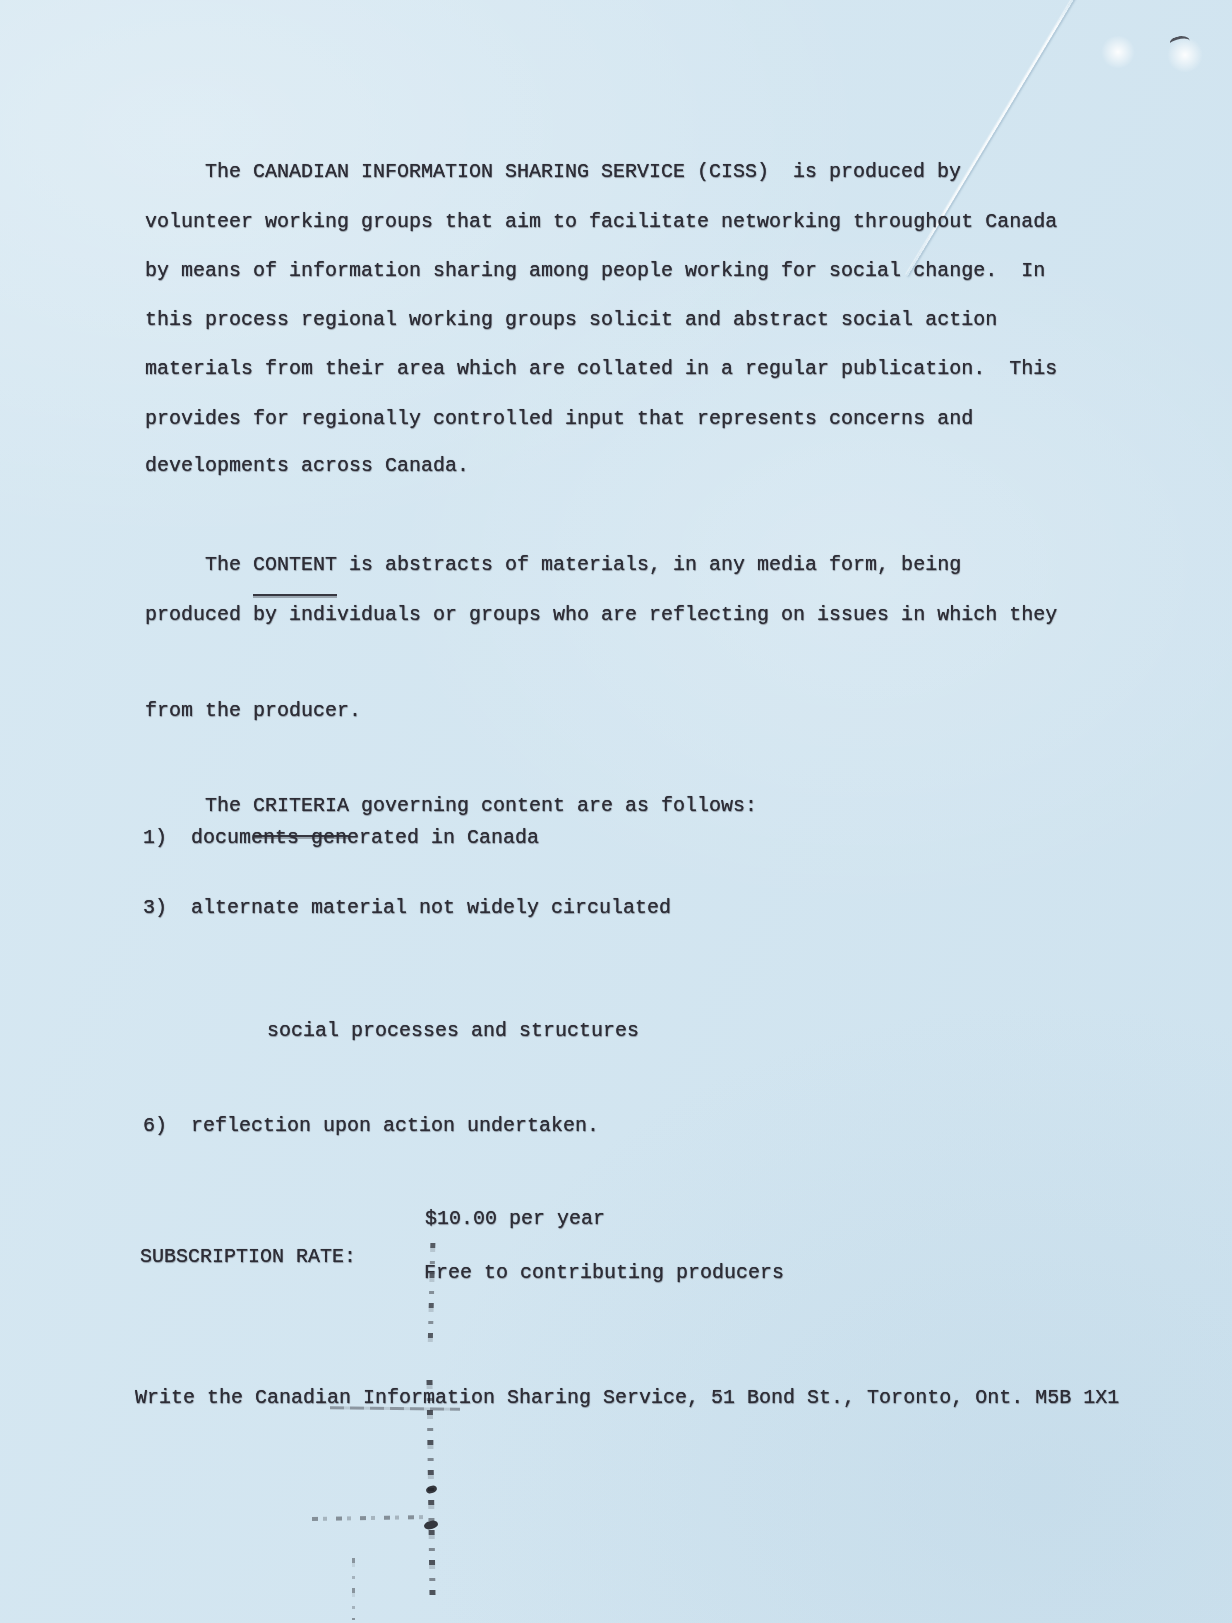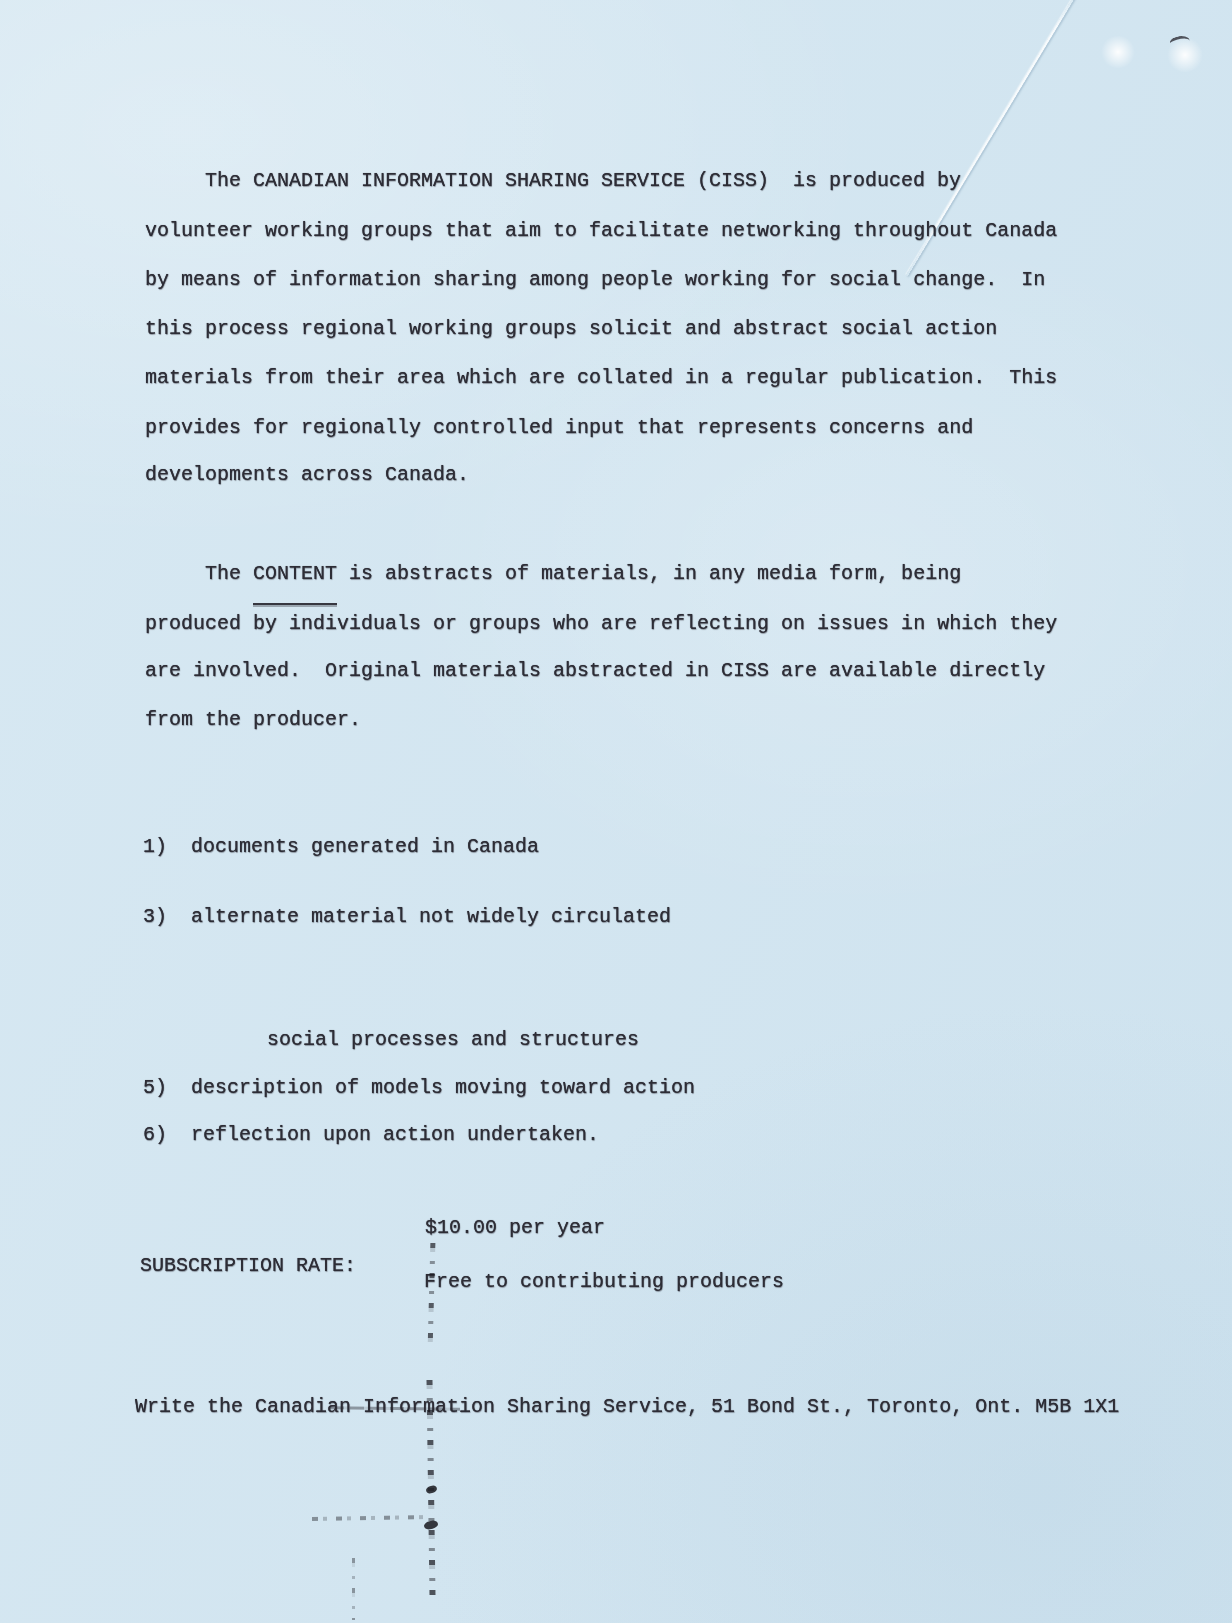--- a/index.html
+++ b/index.html
@@ -10,21 +10,20 @@
       radial-gradient(1000px 600px at 15% 8%, rgba(255,255,255,0.22), transparent 70%),
       radial-gradient(900px 700px at 85% 92%, rgba(184,210,227,0.35), transparent 70%),
       radial-gradient(700px 500px at 70% 35%, rgba(255,255,255,0.16), transparent 70%),
       linear-gradient(115deg, rgba(255,255,255,0.10) 0%, rgba(186,211,228,0.20) 100%);
     font-family:"Liberation Mono","DejaVu Sans Mono",monospace;
     color:#2d2d36;
   }
   .line{
     position:absolute;font-size:20px;line-height:24px;white-space:pre;
     text-shadow:0 0 0.7px rgba(45,45,54,0.9), 0.5px 0.5px 0.9px rgba(45,45,54,0.4);
-    margin-top:9px;
   }
   .term{
     border-bottom:2px solid rgba(45,45,54,0.95);
     box-shadow:0 2px 0 rgba(45,45,54,0.35);
     padding-bottom:18px;
   }
   
   .crease{
     position:absolute;left:1076px;top:-8px;width:2px;height:330px;
     transform-origin:top left;transform:rotate(31deg);
@@ -77,27 +76,26 @@
   <div class="line" style="left:205px;top:160px">The CANADIAN INFORMATION SHARING SERVICE (CISS)  is produced by</div>
   <div class="line" style="left:145px;top:259px">by means of information sharing among people working for social change.  In</div>
   <div class="line" style="left:145px;top:210px">volunteer working groups that aim to facilitate networking throughout Canada</div>
   <div class="line" style="left:145px;top:308px">this process regional working groups solicit and abstract social action</div>
   <div class="line" style="left:145px;top:357px">materials from their area which are collated in a regular publication.  This</div>
   <div class="line" style="left:145px;top:407px">provides for regionally controlled input that represents concerns and</div>
   <div class="line" style="left:145px;top:454px">developments across Canada.</div>
 
   <div class="line" style="left:205px;top:553px"><span>The </span><span class="term">CONTENT</span><span> is abstracts of materials, in any media form, being</span></div>
   <div class="line" style="left:145px;top:603px">produced by individuals or groups who are reflecting on issues in which they</div>
-  <div class="line" style="left:145px;top:650px">are involved.  Original materials abstracted in CISS are available directly</div>
   <div class="line" style="left:145px;top:699px">from the producer.</div>
 
+  <div class="line" style="left:205px;top:794px"><span>The </span><span class="term">CRITERIA</span><span> governing content are as follows:</span></div>
   <div class="line" style="left:143px;top:826px">1)  documents generated in Canada</div>
   <div class="line" style="left:143px;top:896px">3)  alternate material not widely circulated</div>
   <div class="line" style="left:267px;top:1019px">social processes and structures</div>
-  <div class="line" style="left:143px;top:1067px">5)  description of models moving toward action</div>
   <div class="line" style="left:143px;top:1114px">6)  reflection upon action undertaken.</div>
 
   <div class="line" style="left:140px;top:1245px">SUBSCRIPTION RATE:</div>
   <div class="line" style="left:425px;top:1207px">$10.00 per year</div>
   <div class="line" style="left:424px;top:1261px">Free to contributing producers</div>
 
   <div class="line" style="left:135px;top:1386px">Write the Canadian Information Sharing Service, 51 Bond St., Toronto, Ont. M5B 1X1</div>
 
   <div class="streak-v streak-a"></div>
   <div class="streak-v streak-b"></div>

